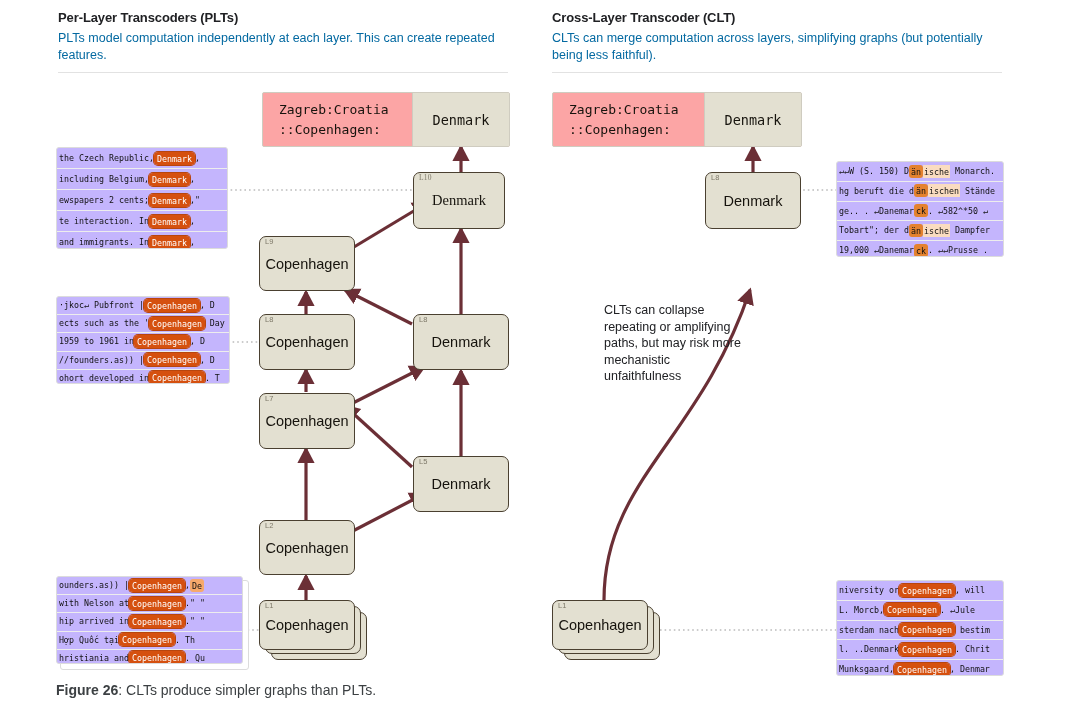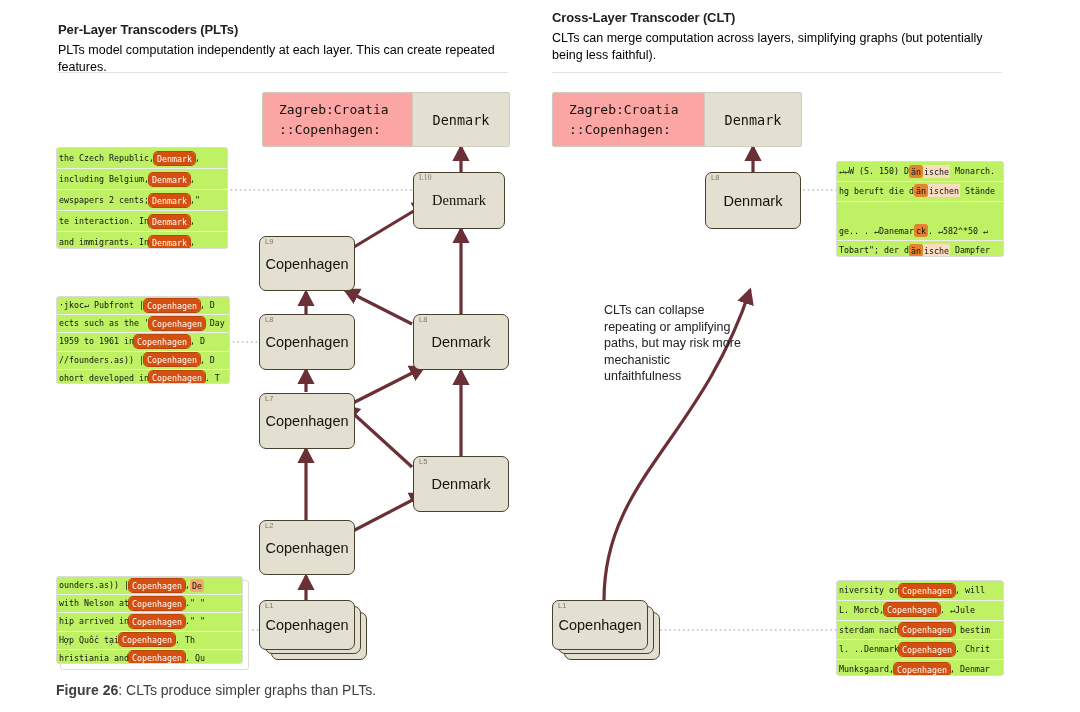--- a/index.html
+++ b/index.html
@@ -3,21 +3,21 @@
 <meta charset="utf-8">
 <style>
   html,body{margin:0;padding:0;}
   body{
     width:1080px;height:712px;background:#ffffff;
     font-family:"Liberation Sans","DejaVu Sans",sans-serif;
     color:#1a1a1a;position:relative;overflow:hidden;
   }
   .panel-head{position:absolute;}
   .panel-title{font-size:13px;font-weight:bold;color:#202124;letter-spacing:-0.1px;}
-  .panel-sub{font-size:12.5px;color:#000000;line-height:1.35;margin-top:5px;}
+  .panel-sub{font-size:12.5px;color:#0369a1;line-height:1.35;margin-top:5px;}
   .rule{position:absolute;height:1px;background:#e2e2e2;}
 
   
   .node{
     position:absolute;box-sizing:border-box;
     background:#e3e0d1;border:1.6px solid #4a4030;border-radius:7px;
     display:flex;align-items:center;justify-content:center;
     font-size:14.5px;color:#16130d;z-index:6;
   }
   .node .lay{
@@ -42,21 +42,21 @@
   }
   .prompt .pout{
     width:96px;background:#e3e0d1;border-left:1px solid #cfccc0;
     display:flex;align-items:center;justify-content:center;
     font-family:"DejaVu Sans Mono","Liberation Mono",monospace;
     font-size:13.5px;color:#16130d;
   }
 
   
   .snip{
-    position:absolute;box-sizing:border-box;background:#bef264;
+    position:absolute;box-sizing:border-box;background:#c4b5fd;
     border:1px solid #dcdcdc;border-radius:3px;overflow:hidden;z-index:5;
     font-family:"DejaVu Sans Mono","Liberation Mono",monospace;
     font-size:8.3px;color:#111;
   }
   .snip .ln{
     height:20px;line-height:20px;white-space:nowrap;
     border-bottom:1px solid #ededed;padding:0 2px;overflow:hidden;
   }
   .snip .ln:last-child{border-bottom:none;}
   .hl{
@@ -75,21 +75,21 @@
     position:absolute;font-size:12.5px;color:#202124;line-height:1.32;z-index:7;
   }
   .caption{position:absolute;font-size:14px;color:#3c4043;}
   .caption b{font-weight:bold;}
 
   svg.layer{position:absolute;left:0;top:0;width:1080px;height:712px;z-index:2;}
 </style>
 </head>
 <body>
 
-<div class="panel-head" style="left:58px;top:10px;width:450px;margin-top:12px;">
+<div class="panel-head" style="left:58px;top:10px;width:450px;">
   <div class="panel-title">Per-Layer Transcoders (PLTs)</div>
   <div class="panel-sub">PLTs model computation independently at each layer. This can create repeated features.</div>
 </div>
 <div class="rule" style="left:58px;top:72px;width:450px;"></div>
 
 <div class="panel-head" style="left:552px;top:10px;width:450px;">
   <div class="panel-title">Cross-Layer Transcoder (CLT)</div>
   <div class="panel-sub">CLTs can merge computation across layers, simplifying graphs (but potentially being less faithful).</div>
 </div>
 <div class="rule" style="left:552px;top:72px;width:450px;"></div>
@@ -225,21 +225,21 @@
     <div class="ln" style="height: 17.2px; line-height: 17.2px;"><span>ounders.as)) |</span><span class="hl">Copenhagen</span><span>,</span><span class="hl2">De</span></div>
     <div class="ln" style="height: 17.2px; line-height: 17.2px;"><span>with Nelson at</span><span class="hl">Copenhagen</span><span>." "</span></div>
     <div class="ln" style="height: 17.2px; line-height: 17.2px;"><span>hip arrived in</span><span class="hl">Copenhagen</span><span>." "</span></div>
     <div class="ln" style="height: 17.2px; line-height: 17.2px;"><span>Hợp Quốc tại</span><span class="hl">Copenhagen</span><span>. Th</span></div>
     <div class="ln" style="height: 17.2px; line-height: 17.2px;"><span>hristiania and</span><span class="hl">Copenhagen</span><span>. Qu</span></div>
   </div>
 
 <div class="snip" style="left:836px;top:161px;width:168px;height:96px;">
     <div class="ln" style="height: 18.8px; line-height: 18.8px;"><span>↵↵W (S. 150) D</span><span class="hl4">än</span><span class="hl3">ische</span><span> Monarch.</span></div>
     <div class="ln" style="height: 18.8px; line-height: 18.8px;"><span>hg beruft die d</span><span class="hl4">än</span><span class="hl3">ischen</span><span> Stände</span></div>
-    <div class="ln" style="height: 18.8px; line-height: 18.8px; margin-top: 20px;"><span>ge.. . ↵Danemar</span><span class="hl4">ck</span><span>. ↵582^*50 ↵</span></div>
+    <div class="ln" style="height: 18.8px; line-height: 18.8px;"><span>ge.. . ↵Danemar</span><span class="hl4">ck</span><span>. ↵582^*50 ↵</span></div>
     <div class="ln" style="height: 18.8px; line-height: 18.8px;"><span>  Tobart"; der d</span><span class="hl4">än</span><span class="hl3">ische</span><span> Dampfer</span></div>
     <div class="ln" style="height: 18.8px; line-height: 18.8px;"><span>19,000 ↵Danemar</span><span class="hl4">ck</span><span>. ↵↵Prusse .</span></div>
   </div>
 
 <div class="snip" style="left:836px;top:580px;width:168px;height:96px;">
     <div class="ln" style="height: 18.8px; line-height: 18.8px;"><span>niversity or</span><span class="hl">Copenhagen</span><span>, will </span></div>
     <div class="ln" style="height: 18.8px; line-height: 18.8px;"><span>  L. Morcb,</span><span class="hl">Copenhagen</span><span>. ↵Jule</span></div>
     <div class="ln" style="height: 18.8px; line-height: 18.8px;"><span>sterdam nach</span><span class="hl">Copenhagen</span><span> bestim</span></div>
     <div class="ln" style="height: 18.8px; line-height: 18.8px;"><span>l. ..Denmark</span><span class="hl">Copenhagen</span><span>. Chrit</span></div>
     <div class="ln" style="height: 18.8px; line-height: 18.8px;"><span>Munksgaard,</span><span class="hl">Copenhagen</span><span>, Denmar</span></div>

